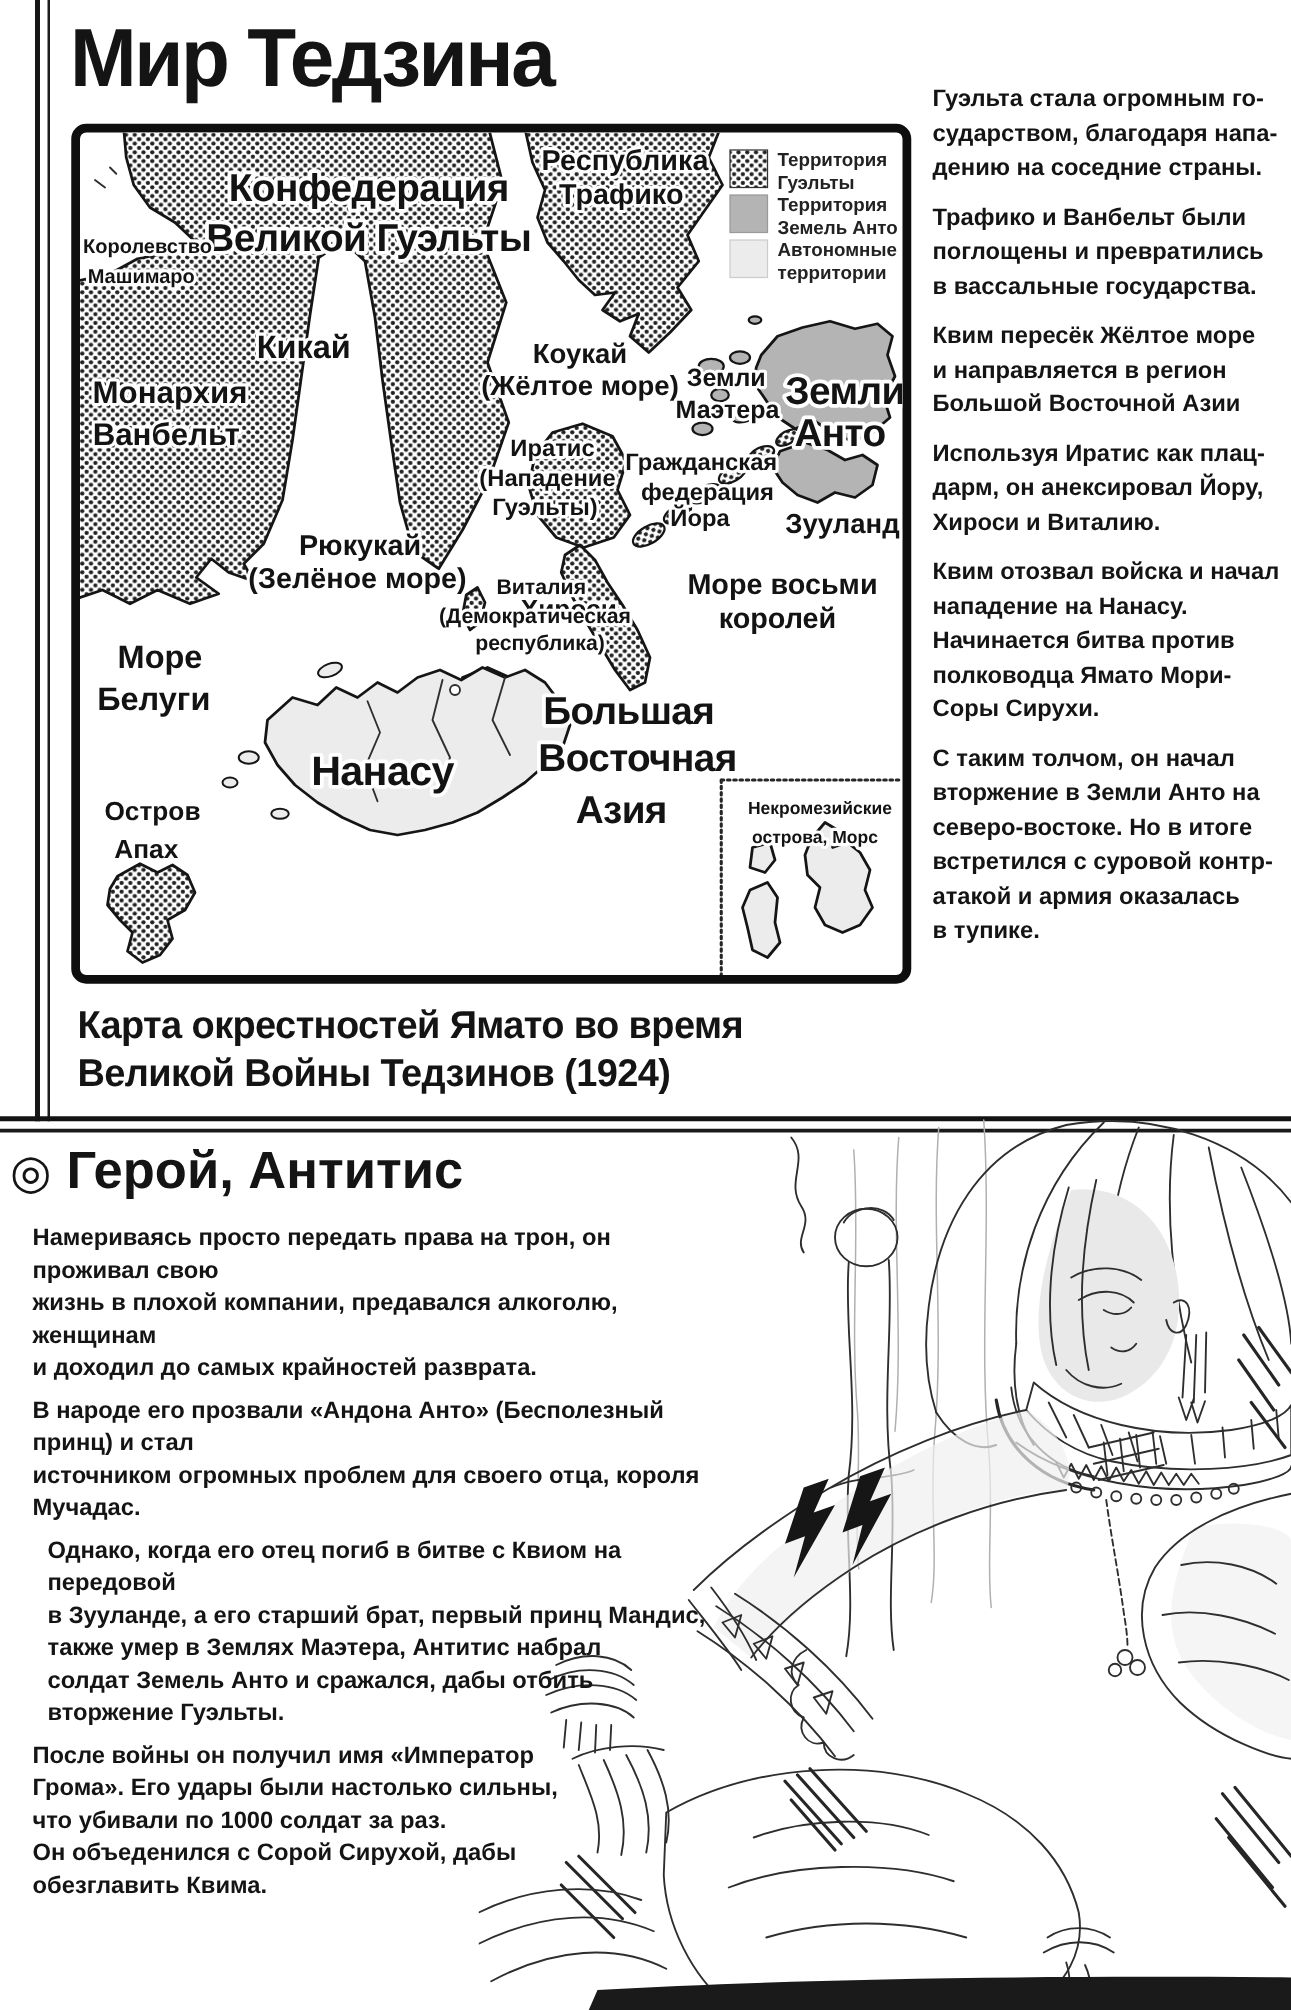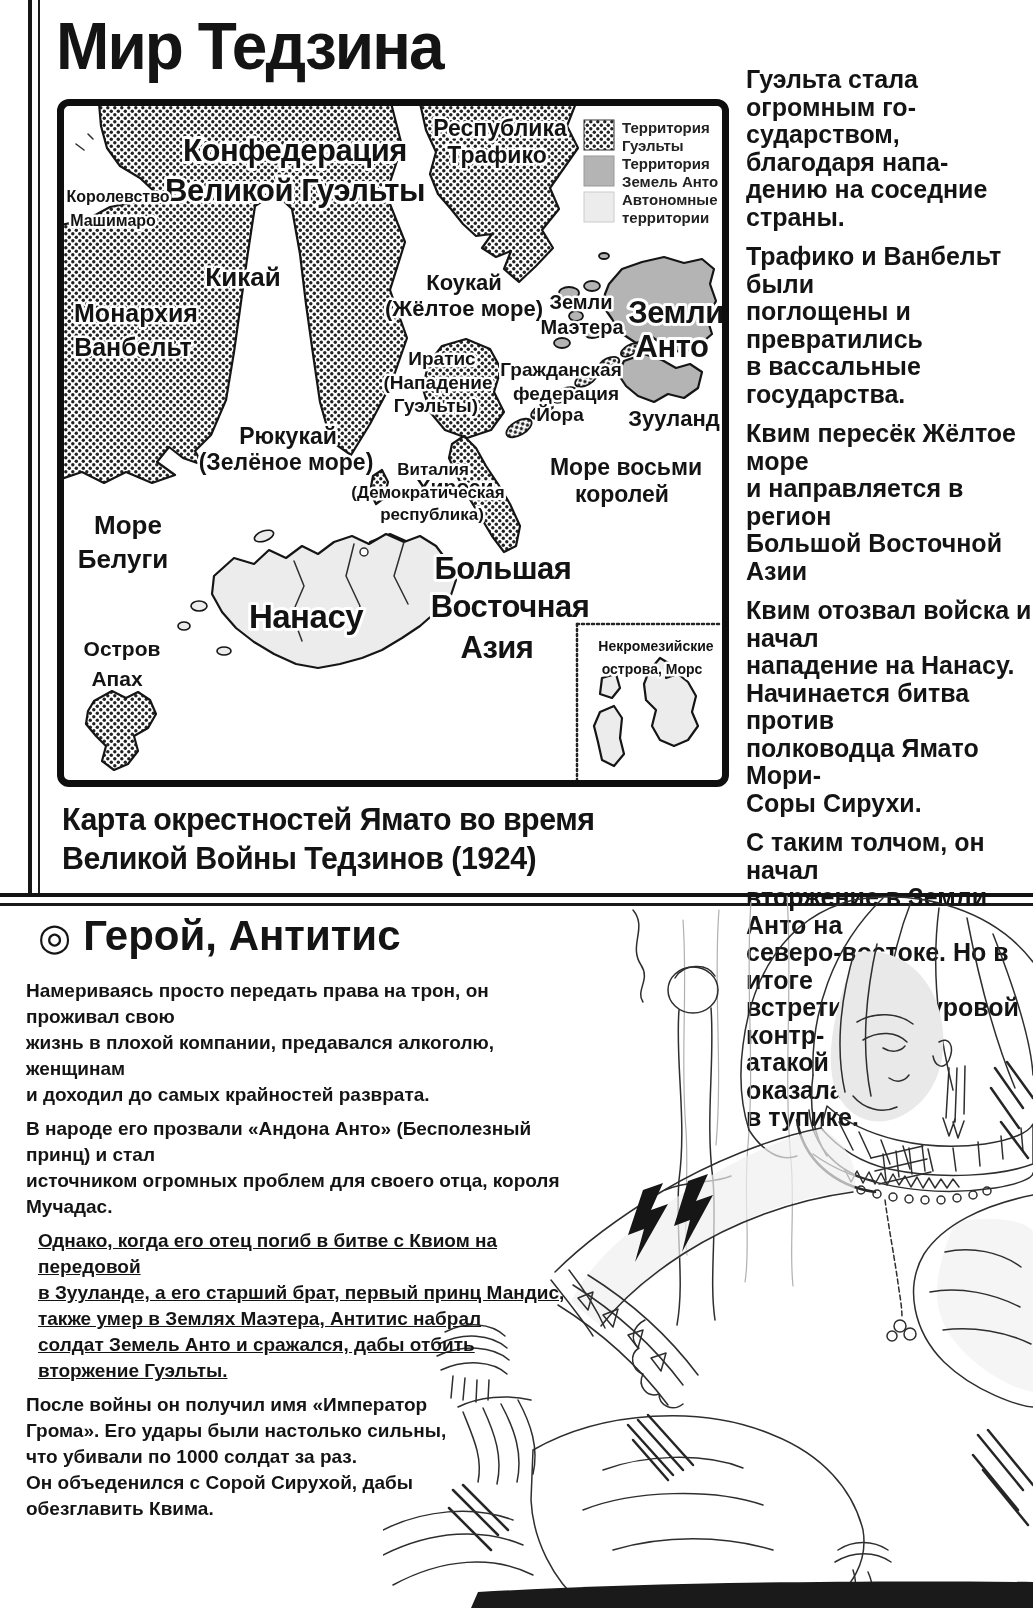--- a/index.html
+++ b/index.html
@@ -15,29 +15,29 @@
   .page-title{left:56px;top:8px;font-size:66px;font-weight:700;letter-spacing:-2px;
               transform:scaleX(.97);transform-origin:left;white-space:nowrap;}
   
   .map-frame{left:57px;top:99px;width:672px;height:688px;border:7px solid #0e0e0e;
              border-radius:12px;background:#fff;box-sizing:border-box;overflow:hidden;}
   
   .map-caption{left:62px;top:800px;width:660px;font-size:31px;font-weight:700;
                line-height:39px;white-space:pre-line;letter-spacing:-.5px;
                transform:scaleX(.98);transform-origin:left;}
   
-  .right-col{left:746px;top:66px;width:286px;font-size:25px;font-weight:700;
+  .right-col{left:746px;top:66px;width:286px;font-size:19px;font-weight:700;
              line-height:27.5px;}
   .right-col p{margin:0 0 12px 0;white-space:pre-line;}
   
-  .hero-heading{left:38px;top:912px;font-size:42px;font-weight:700;white-space:nowrap;}
+  .hero-heading{left:8px;top:912px;font-size:42px;font-weight:700;white-space:nowrap;}
   .hero-heading .sym{font-size:38px;font-weight:400;margin-right:12px;}
   .hero-text{left:26px;top:978px;width:560px;font-size:19px;font-weight:700;line-height:26px;}
   .hero-text p{margin:0 0 8px 0;white-space:pre-line;}
-  .hero-text p.indent{margin-left:12px;text-decoration:underline;}
+  .hero-text p.indent{margin-left:12px;}
   
   .ml{font-family:"Liberation Sans",sans-serif;font-weight:bold;fill:#131313;
       paint-order:stroke;stroke:#ffffff;stroke-width:5px;stroke-linejoin:round;
       text-anchor:middle;}
   .ml-big{stroke-width:6px;letter-spacing:-.5px;}
   .lg{font-family:"Liberation Sans",sans-serif;font-weight:bold;font-size:15px;fill:#222;}
   
   .sk{fill:none;stroke:#2e2e2e;stroke-width:1.5;stroke-linecap:round;stroke-linejoin:round;}
   .skl{fill:none;stroke:#b0b0b0;stroke-width:1.2;stroke-linecap:round;}
   .skb{fill:none;stroke:#262626;stroke-width:2.5;stroke-linecap:round;}
@@ -196,20 +196,23 @@
 <div class="abs right-col">
   <p>Гуэльта стала огромным го-
 сударством, благодаря напа-
 дению на соседние страны.</p>
   <p>Трафико и Ванбельт были
 поглощены и превратились
 в вассальные государства.</p>
   <p>Квим пересёк Жёлтое море
 и направляется в регион
 Большой Восточной Азии</p>
+  <p>Используя Иратис как плац-
+дарм, он анексировал Йору,
+Хироси и Виталию.</p>
   <p>Квим отозвал войска и начал
 нападение на Нанасу.
 Начинается битва против
 полководца Ямато Мори-
 Соры Сирухи.</p>
   <p>С таким толчом, он начал
 вторжение в Земли Анто на
 северо-востоке. Но в итоге
 встретился с суровой контр-
 атакой и армия оказалась

